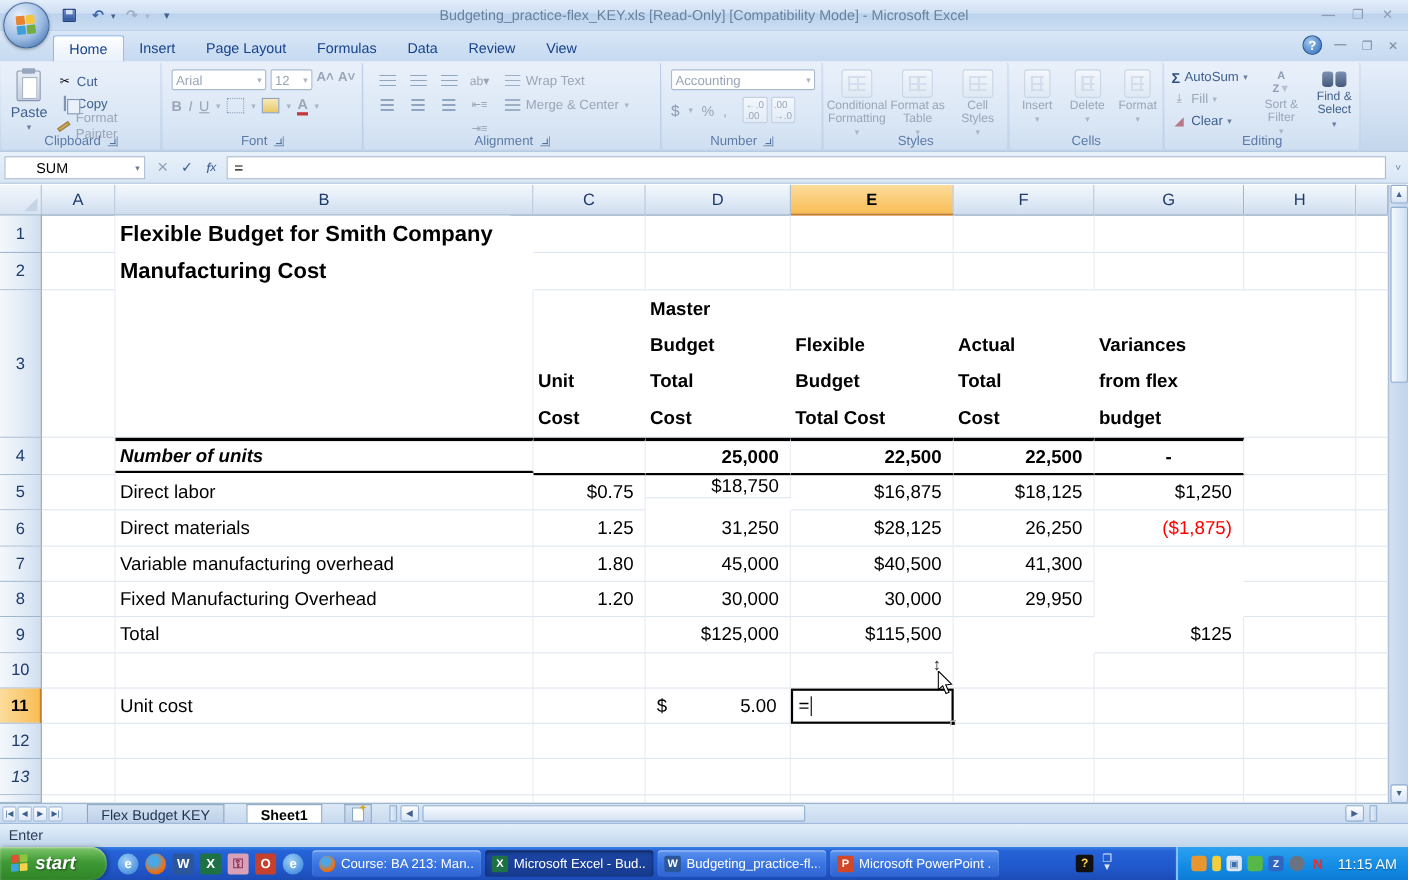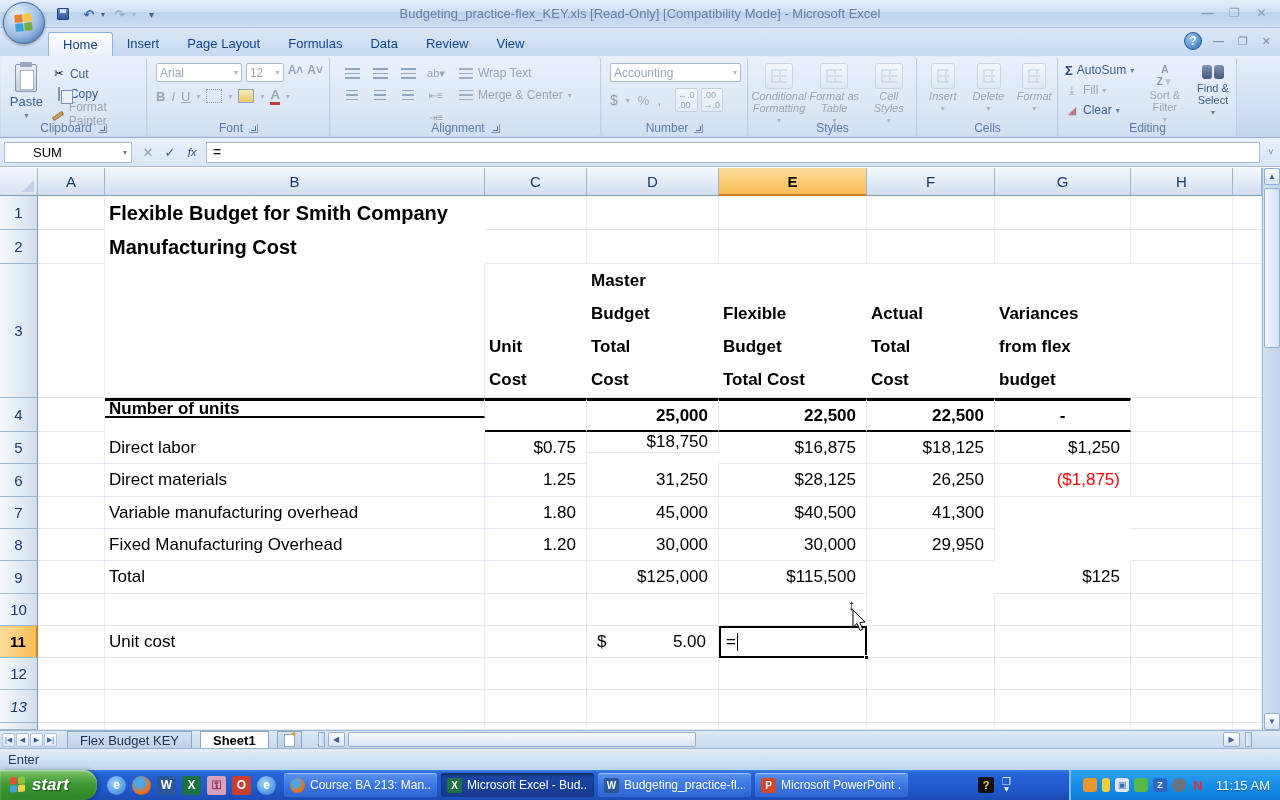--- a/index.html
+++ b/index.html
@@ -97,21 +97,21 @@
   .g-number .rg-body { padding:6px 6px 0 8px; display:flex; flex-direction:column; gap:6px; }
   .num-row { display:flex; gap:8px; align-items:center; color:#9aa6b8; font-size:13px; }
   .num-row .money { font-size:14px; color:#8d9cb2; }
   .dec-pair { display:flex; gap:3px; margin-left:6px; font-size:9px; color:#9aa6b8; }
   .dec-pair span { border:1px solid #c3d1e2; padding:1px 2px; border-radius:2px; background:linear-gradient(#f4f8fd,#e2ebf6); }
 
   
   .g-styles { width:168px; }
   .g-styles .rg-body { display:flex; padding:4px 2px 0 4px; gap:4px; }
   .big-btn { width:52px; display:flex; flex-direction:column; align-items:center; gap:1px; font-size:11px;
-    text-align:center; line-height:12px; color:#9aa6b8; padding-top:2px;font-style:italic; }
+    text-align:center; line-height:12px; color:#9aa6b8; padding-top:2px; }
   .bb-ico { width:28px; height:26px; border-radius:3px; background:linear-gradient(#f3f7fc,#dfe9f4); border:1px solid #c9d6e6; position:relative; }
   .bb-ico::after { content:''; position:absolute; inset:5px; background:
     repeating-linear-gradient(#cfdaea 0 2px, transparent 2px 6px),
     repeating-linear-gradient(90deg,#cfdaea 0 2px, transparent 2px 8px); opacity:.8; }
 
   
   .g-cells { width:140px; }
   .g-cells .rg-body { display:flex; padding:4px 2px 0 4px; gap:4px; }
   .big-btn.cells { width:42px; }
 
@@ -181,21 +181,21 @@
   .v-thumb { position:absolute; left:1px; top:20px; width:16px; height:160px;
     background:linear-gradient(90deg,#f5f9fd,#cfe0f3); border:1px solid #93afd2; border-radius:2px; }
 
   
   .sheetbar { position:absolute; left:0; top:730px; width:1280px; height:18px;
     background:linear-gradient(#dce9f7,#c8daee); border-top:1px solid #9eb6ce; display:flex; align-items:stretch; }
   .tabnav { display:flex; align-items:center; padding:0 2px; gap:1px; }
   .tn { width:13px; height:14px; font-size:7px; color:#3a5f94; display:flex; align-items:center; justify-content:center;
     background:linear-gradient(#fdfeff,#dce8f6); border:1px solid #a9c0dc; border-radius:2px; }
   .stab { display:flex; align-items:center; padding:0 12px; font-size:13px; color:#1f3250;
-    background:linear-gradient(#d4e2f2,#bcd0e8); border:1px solid #8ca6c0; border-bottom:none; border-radius:0; margin-left:8px; }
+    background:linear-gradient(#d4e2f2,#bcd0e8); border:1px solid #8ca6c0; border-bottom:none; border-radius:0; margin-left:20px; }
   .stab.active { background:#fff; font-weight:bold; color:#000; }
   .stab.addsheet { padding:0 6px; }
   .addsheet .pg { width:11px; height:13px; background:#fff; border:1px solid #8ca6c0; position:relative; }
   .addsheet .pg::after { content:'✦'; position:absolute; right:-4px; top:-6px; color:#d8a417; font-size:9px; }
   .hscroll { position:relative; flex:1; margin-left:4px; }
   .h-arrow { position:absolute; top:1px; width:17px; height:15px; background:linear-gradient(#fdfeff,#d8e5f5);
     border:1px solid #93afd2; border-radius:2px; color:#44618e; font-size:8px; display:flex; align-items:center; justify-content:center; }
   .h-thumb { position:absolute; top:1px; height:15px; background:linear-gradient(#f8fbfe,#d5e3f4); border:1px solid #93afd2; border-radius:2px; }
   .h-split { position:absolute; top:1px; width:7px; height:15px; background:linear-gradient(90deg,#e7eff9,#c6d8ec); border:1px solid #93afd2; }
 
@@ -588,21 +588,21 @@
       <div class="cell hdr" style="left: 867px; top: 96px; width: 128px; height: 134px;">Actual
 Total
 Cost</div>
       <div class="cell hdr" style="left: 995px; top: 96px; width: 136px; height: 134px;">Variances
 from flex
 budget</div>
       <div class="cell" style="left: 1131px; top: 96px; width: 102px; height: 134px;"></div>
       <div class="cell" style="left: 1233px; top: 96px; width: 29px; height: 134px;"></div>
       <div class="rowhdr" style="left: 0px; top: 230px; width: 38px; height: 34px;">4</div>
       <div class="cell" style="left: 38px; top: 230px; width: 67px; height: 34px;"></div>
-      <div class="cell bold band" style="left: 105px; top: 230px; width: 380px; height: 20px;">Number of units</div>
+      <div class="cell bold band" style="left: 105px; top: 230px; width: 380px; height: 32px; font-style: italic;">Number of units</div>
       <div class="cell band" style="left: 485px; top: 230px; width: 102px; height: 34px;"></div>
       <div class="cell num bold band" style="left: 587px; top: 230px; width: 132px; height: 34px;">25,000</div>
       <div class="cell num bold band" style="left: 719px; top: 230px; width: 148px; height: 34px;">22,500</div>
       <div class="cell num bold band" style="left: 867px; top: 230px; width: 128px; height: 34px;">22,500</div>
       <div class="cell center bold band" style="left: 995px; top: 230px; width: 136px; height: 34px;">-</div>
       <div class="cell" style="left: 1131px; top: 230px; width: 102px; height: 34px;"></div>
       <div class="cell" style="left: 1233px; top: 230px; width: 29px; height: 34px;"></div>
       <div class="rowhdr" style="left: 0px; top: 264px; width: 38px; height: 32px;">5</div>
       <div class="cell" style="left: 38px; top: 264px; width: 67px; height: 32px;"></div>
       <div class="cell" style="left: 105px; top: 264px; width: 380px; height: 32px;">Direct labor</div>

